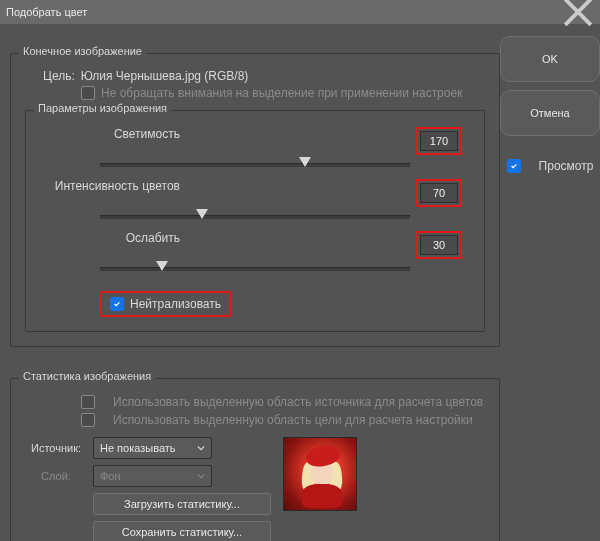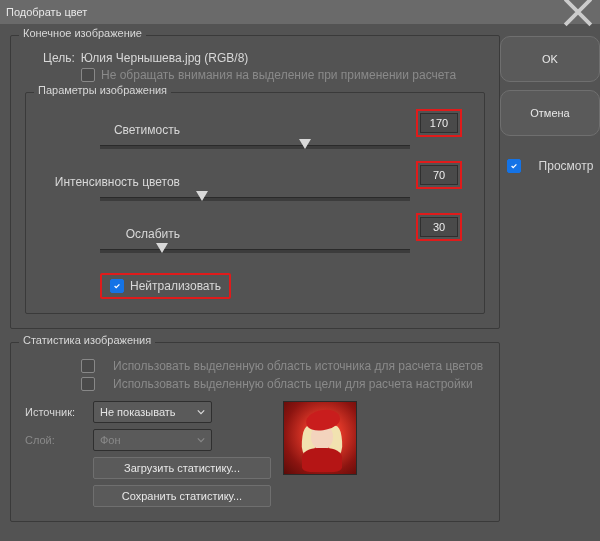--- a/index.html
+++ b/index.html
@@ -17,39 +17,39 @@
 html,body{margin:0;padding:0;background:var(--bg);font-family:"Segoe UI",Tahoma,Arial,sans-serif;font-size:12px;color:var(--fg);width:600px;height:541px;overflow:hidden;}
 
 .titlebar{height:24px;background:var(--title-bg);display:flex;align-items:center;padding:0 6px;color:#e8e8e8;font-size:11px;}
 .titlebar .spacer{flex:1;}
 .titlebar .close{width:32px;height:20px;display:flex;align-items:center;justify-content:center;color:#ccc;font-size:14px;}
 
 .body{display:flex;padding:8px 10px 10px 10px;gap:10px;}
 .left{flex:1;display:flex;flex-direction:column;gap:10px;min-width:0;}
 .right{width:80px;display:flex;flex-direction:column;align-items:center;gap:8px;padding-top:4px;}
 
-.group{border:1px solid var(--border);border-radius:2px;padding:12px 14px 14px 14px;position:relative;margin-top:3px;}
+.group{border:1px solid var(--border);border-radius:2px;padding:12px 14px 14px 14px;position:relative;margin-top:21px;}
 .group-title{position:absolute;top:-9px;left:8px;background:var(--bg);padding:0 4px;font-size:11px;color:#d8d8d8;}
 
 .row{display:flex;gap:6px;margin:3px 0;}
 .row .lab{color:#d8d8d8;}
 .dim{color:var(--fg-dim);}
 
 .chk{width:12px;height:12px;border:1px solid #888;background:var(--field-bg);display:inline-flex;align-items:center;justify-content:center;border-radius:2px;}
 .chk.checked{background:#1473e6;border-color:#1473e6;}
 .chk svg{width:8px;height:8px;}
 
 .numbox{width:36px;height:18px;background:var(--field-bg);border:1px solid #2f2f2f;color:#eee;text-align:center;font-size:11px;display:flex;align-items:center;justify-content:center;}
 .hl-box{border:2px solid var(--hl);padding:2px;display:inline-flex;}
 
 .slider{position:relative;height:18px;margin:0 2px 6px 2px;}
 .slider .track{position:absolute;top:8px;left:0;right:0;height:3px;background:#3c3c3c;border-top:1px solid #2a2a2a;}
 .slider .thumb{position:absolute;top:2px;width:0;height:0;border-left:6px solid transparent;border-right:6px solid transparent;border-top:10px solid #d8d8d8;transform:translateX(-6px);}
 
-.param-row{display:flex;align-items:flex-end;gap:10px;margin-top:4px;}
+.param-row{display:flex;align-items:flex-start;gap:10px;margin-top:4px;}
 .param-row .plabel{width:140px;text-align:right;color:var(--fg);}
 .param-row .pslider{flex:1;}
 .param-row .pval{width:54px;}
 
 .neutralize-wrap{margin-top:8px;display:inline-flex;}
 .neutralize{border:2px solid var(--hl);padding:4px 8px;border-radius:2px;display:inline-flex;align-items:center;gap:6px;}
 
 .stats-row{display:flex;align-items:center;gap:18px;margin:4px 0;}
 
 .select{height:20px;border:1px solid #2f2f2f;background:var(--btn-bg);display:flex;align-items:center;padding:0 6px;gap:6px;min-width:105px;color:#e4e4e4;font-size:11px;border-radius:2px;}
@@ -66,21 +66,21 @@
 .thumb-img .face{position:absolute;left:27px;top:22px;width:22px;height:26px;border-radius:48% 48% 50% 50%;background:#f3d4bd;}
 .thumb-img .hair{position:absolute;left:18px;top:24px;width:14px;height:30px;border-radius:40% 60% 50% 50%;background:#f1e2b0;transform:rotate(6deg);}
 .thumb-img .hair2{position:absolute;left:44px;top:24px;width:14px;height:30px;border-radius:60% 40% 50% 50%;background:#f1e2b0;transform:rotate(-6deg);}
 .thumb-img .scarf{position:absolute;left:18px;top:46px;width:40px;height:24px;border-radius:40% 40% 20% 20%;background:#b51515;}
 
 .caret svg{width:8px;height:8px;}
 
 .bottom-controls{display:flex;gap:12px;align-items:flex-start;margin-top:6px;}
 .bottom-left{display:flex;flex-direction:column;gap:6px;}
 .bottom-left .pair{display:flex;align-items:center;gap:6px;}
-.bottom-left .pair .lbl{width:62px;text-align:left;font-size:11px;}
+.bottom-left .pair .lbl{width:62px;text-align:center;font-size:11px;}
 .btns-col{display:flex;flex-direction:column;gap:6px;margin-left:68px;}
 </style>
 </head>
 <body>
 
 <div class="titlebar">
   <span>Подобрать цвет</span>
   <span class="spacer"></span>
   <span class="close">
     <svg viewBox="0 0 10 10">
@@ -93,21 +93,21 @@
   <div class="left">
 
     <div class="group">
       <div class="group-title">Конечное изображение</div>
       <div class="row" style="margin-left:18px;">
         <span class="lab">Цель:</span>
         <span>Юлия Чернышева.jpg (RGB/8)</span>
       </div>
       <div class="row" style="margin-left:56px;">
         <span class="chk"></span>
-        <span class="dim">Не обращать внимания на выделение при применении расчета</span>
+        <span class="dim">Не обращать внимания на выделение при применении настроек</span>
       </div>
 
       <div class="group" style="margin-top:10px;">
         <div class="group-title">Параметры изображения</div>
 
         
         <div class="param-row">
           <div class="plabel">Светимость</div>
           <div class="pslider"></div>
           <div class="pval"><span class="hl-box">

